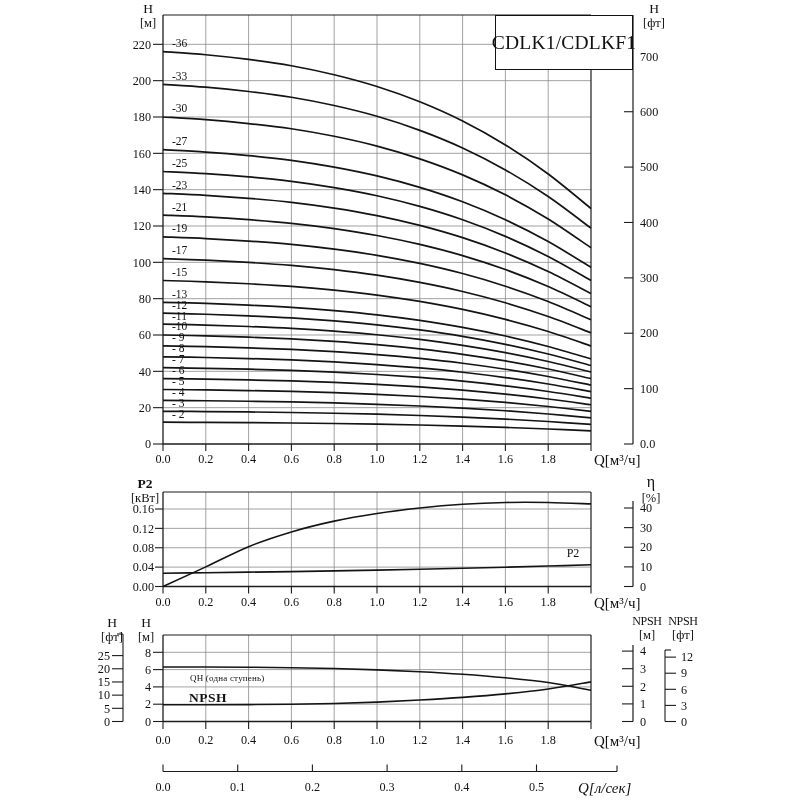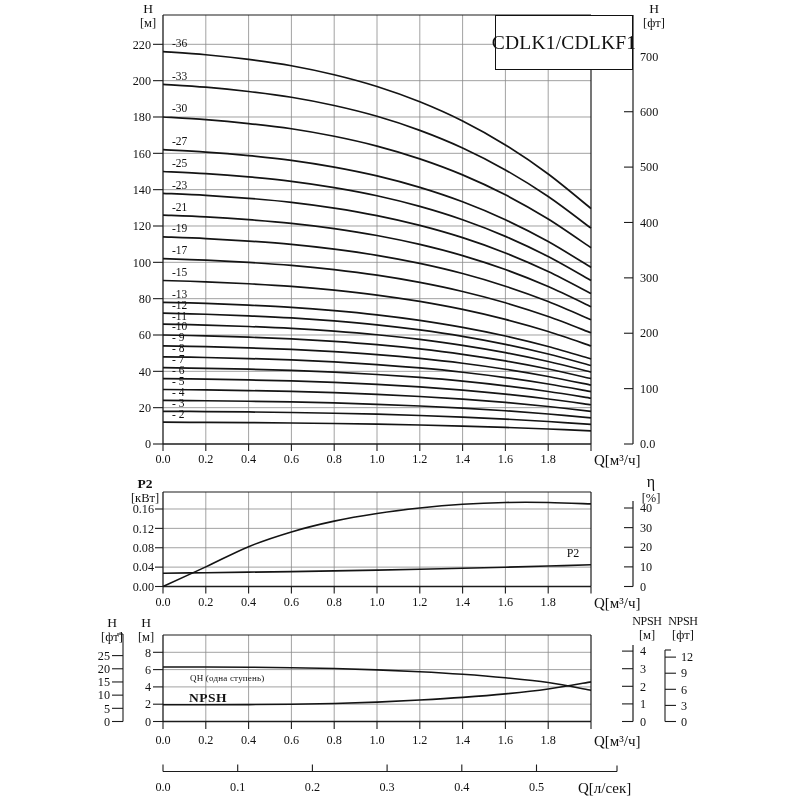--- a/index.html
+++ b/index.html
@@ -369,18 +369,18 @@
     <div>[м]</div>
   </div>
   <div class="hdr small" style="left:657px;top:615px;width:52px;">
     <div class="sym">NPSH</div>
     <div>[фт]</div>
   </div>
 
   <div class="xunit" style="left:594px;top:452px;">Q[м³/ч]</div>
   <div class="xunit" style="left:594px;top:595px;">Q[м³/ч]</div>
   <div class="xunit" style="left:594px;top:733px;">Q[м³/ч]</div>
-  <div class="xunit" style="left:578px;top:780px;">Q[л/сек]</div>
+  <div class="xunit" style="left:578px;top:780px;font-style:italic;">Q[л/сек]</div>
 
   <div class="clabel" style="left:561px;top:546px;width:24px;text-align:center;font-size:12px;">P2</div>
   <div class="clabel" style="left:170px;top:673px;font-size:9px;letter-spacing:0.2px;margin-left:20px;">QH (одна ступень)</div>
   <div class="clabel" style="left:189px;top:690px;font-size:13.5px;font-weight:bold;letter-spacing:0.5px;">NPSH</div>
 </div>
 
 </body></html>

